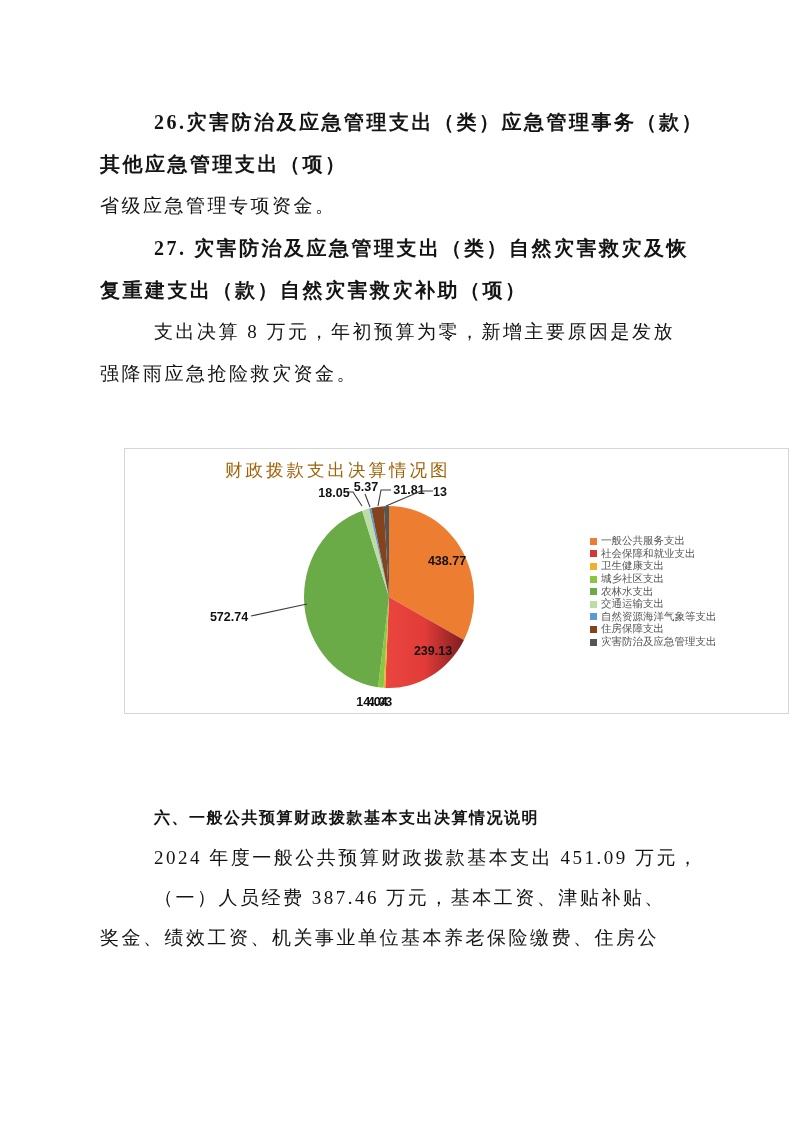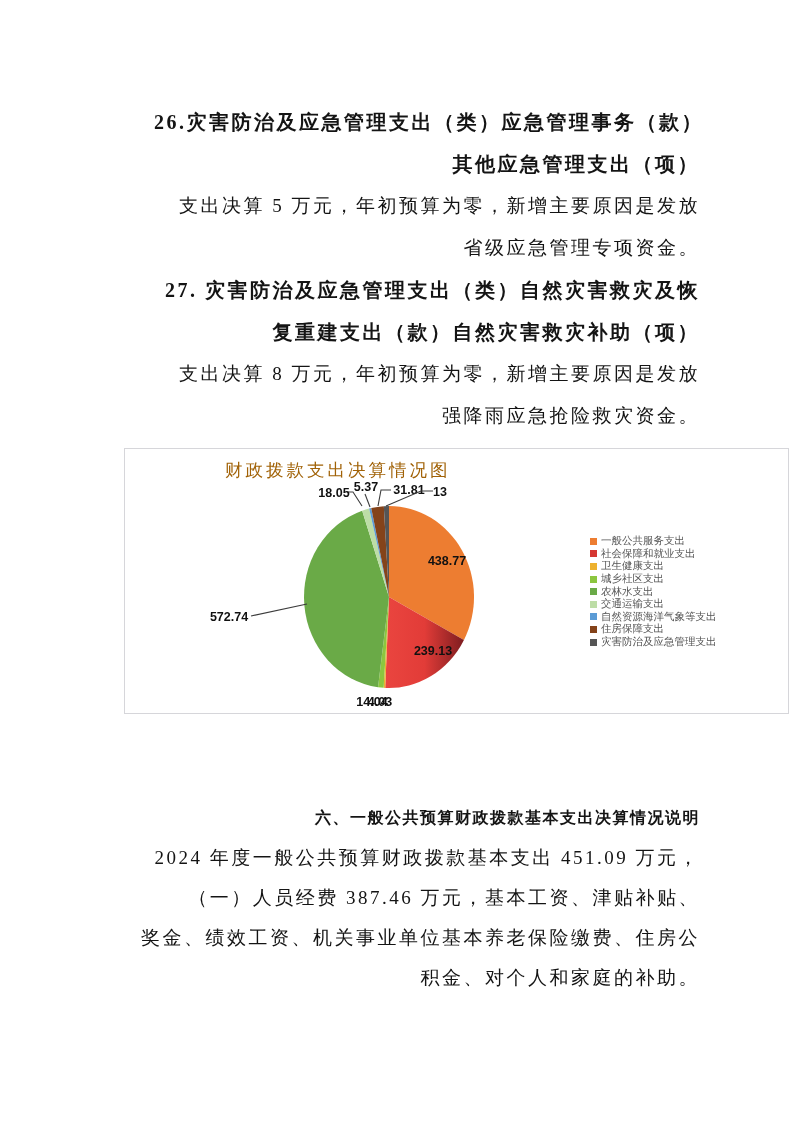--- a/index.html
+++ b/index.html
@@ -1,21 +1,21 @@
 <!DOCTYPE html>
 <html><head>
 <meta charset="utf-8">
 <style>
   html,body{margin:0;padding:0;background:#ffffff;}
   .page{
     position:relative;width:793px;height:1122px;background:#ffffff;overflow:hidden;
     font-family:"Liberation Serif","DejaVu Serif",serif;color:#141414;
   }
   .tb{position:absolute;left:100px;width:600px;}
-  .ln{height:42px;line-height:42px;font-size:19px;letter-spacing:2.5px;white-space:nowrap;text-align:right;}
+  .ln{height:42px;line-height:42px;font-size:19px;letter-spacing:2.5px;white-space:nowrap;}
   .tb2 .ln{height:40px;line-height:40px;}
   .ln.head{font-weight:bold;font-size:20px;}
   .ln.indent{padding-left:54px;}
   .ln.hei{font-family:"Liberation Sans","DejaVu Sans",sans-serif;font-weight:bold;font-size:16px;letter-spacing:1.5px;}
   .bold{font-weight:normal;}
 
   .chart-box{
     position:absolute;left:124px;top:448px;width:663px;height:264px;
     background:#ffffff;border:1px solid #d6d6da;box-sizing:content-box;
   }
@@ -36,21 +36,20 @@
   .swatch{width:7px;height:7px;margin-right:4px;flex:none;}
 </style>
 </head>
 <body>
 
 <div class="page">
 
   <div class="tb" style="top:101px">
     <div class="ln head indent">26.灾害防治及应急管理支出（类）应急管理事务（款）</div>
     <div class="ln head">其他应急管理支出（项）</div>
-    <div class="ln indent">支出决算 5 万元，年初预算为零，新增主要原因是发放</div>
     <div class="ln">省级应急管理专项资金。</div>
     <div class="ln head indent">27. 灾害防治及应急管理支出（类）自然灾害救灾及恢</div>
     <div class="ln head">复重建支出（款）自然灾害救灾补助（项）</div>
     <div class="ln indent">支出决算 8 万元，年初预算为零，新增主要原因是发放</div>
     <div class="ln">强降雨应急抢险救灾资金。</div>
   </div>
 
   <div class="chart-box">
     <svg class="pie" id="pie-svg" width="663" height="264" viewBox="0 0 663 264">
       <defs id="pie-defs">
@@ -123,16 +122,15 @@
           <span>灾害防治及应急管理支出</span>
         </div>
       </div>
   </div>
 
   <div class="tb tb2" style="top:798px">
     <div class="ln hei indent">六、一般公共预算财政拨款基本支出决算情况说明</div>
     <div class="ln indent">2024 年度一般公共预算财政拨款基本支出 451.09 万元，</div>
     <div class="ln indent"><span>（一）</span><span class="bold">人员经费 387.46</span><span> 万元，基本工资、津贴补贴、</span></div>
     <div class="ln">奖金、绩效工资、机关事业单位基本养老保险缴费、住房公</div>
-    <div class="ln">积金、对个人和家庭的补助。</div>
   </div>
 
 </div>
 
 </body></html>

